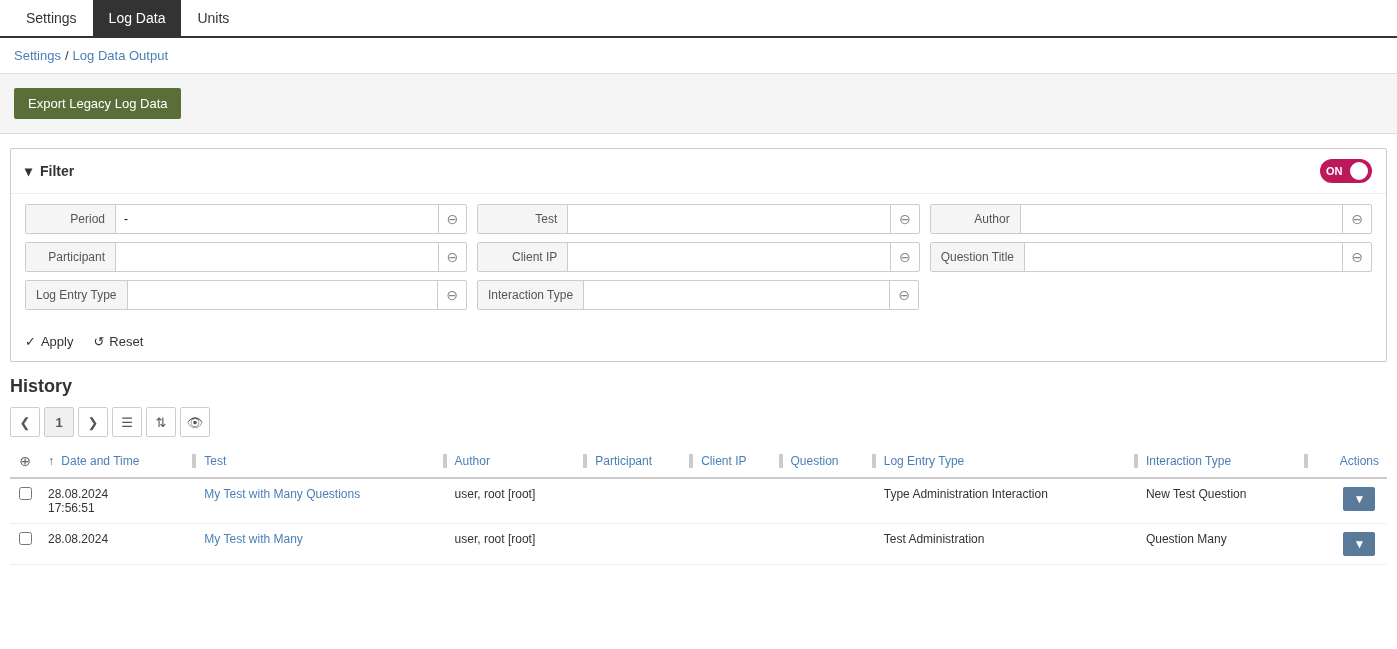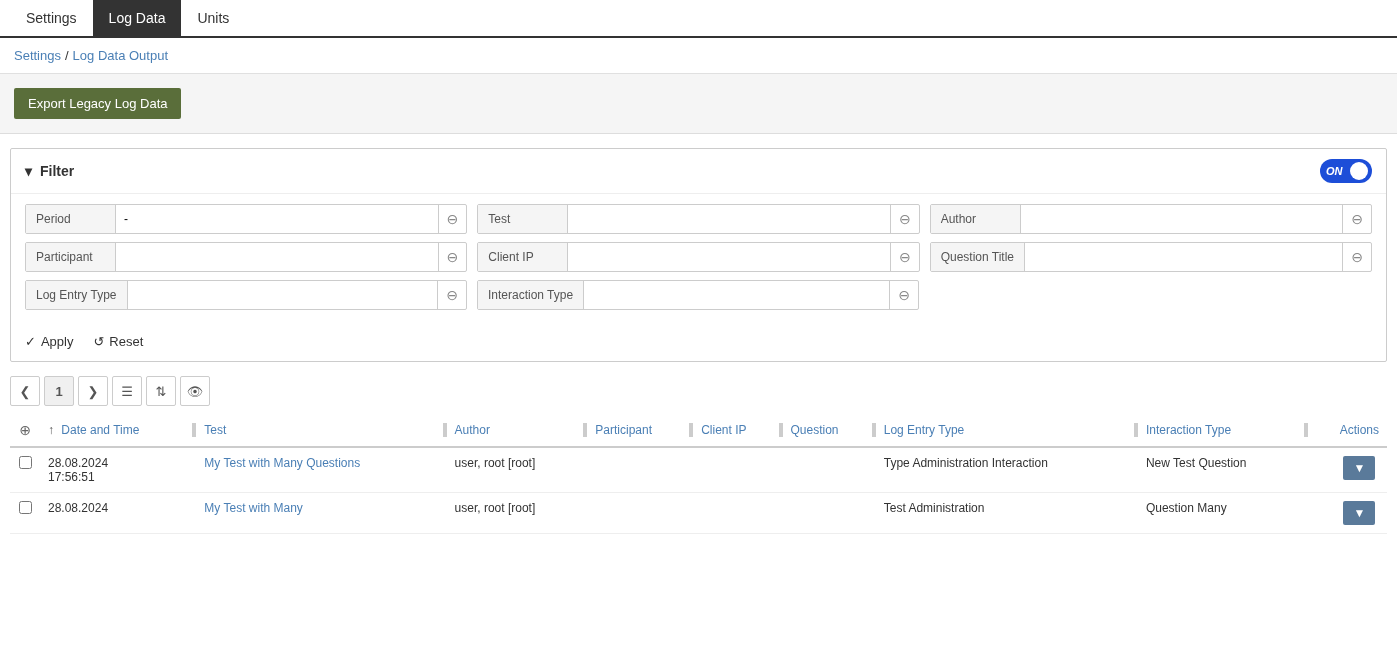--- a/index.html
+++ b/index.html
@@ -76,28 +76,27 @@
       font-weight: bold;
       cursor: pointer;
     }
     .toggle-switch {
       display: flex;
       align-items: center;
     }
     .toggle-track {
       width: 52px;
       height: 24px;
-      background: #1d4ed8;
+      background: #be185d;
       border-radius: 12px;
       position: relative;
       cursor: pointer;
       display: flex;
       align-items: center;
       padding: 0 4px;
-      font-style: italic;
     }
     .toggle-label {
       color: #fff;
       font-size: 11px;
       font-weight: bold;
       position: absolute;
       left: 6px;
     }
     .toggle-knob {
       width: 18px;
@@ -125,21 +124,21 @@
       flex: 1;
     }
     .filter-cell-label {
       background: #f5f5f5;
       padding: 7px 10px;
       font-size: 12px;
       color: #555;
       border-right: 1px solid #ccc;
       white-space: nowrap;
       min-width: 90px;
-      text-align: left;
+      text-align: right;
     }
     .filter-cell-input {
       flex: 1;
       border: none;
       outline: none;
       padding: 7px 8px;
       font-size: 12px;
       background: transparent;
     }
     .filter-cell-btn {
@@ -361,20 +360,21 @@
       <span>Apply</span>
     </button>
     <button class="action-btn">
       <span>↺</span>
       <span>Reset</span>
     </button>
   </div>
 </div>
 
 <div class="history-section">
+  <h2 class="history-title">History</h2>
 
   <div class="pagination-bar">
     <button class="page-btn">❮</button>
     <button class="page-btn active">1</button>
     <button class="page-btn">❯</button>
     <button class="page-btn">☰</button>
     <button class="page-btn">⇅</button>
     <button class="page-btn">👁</button>
   </div>
 

